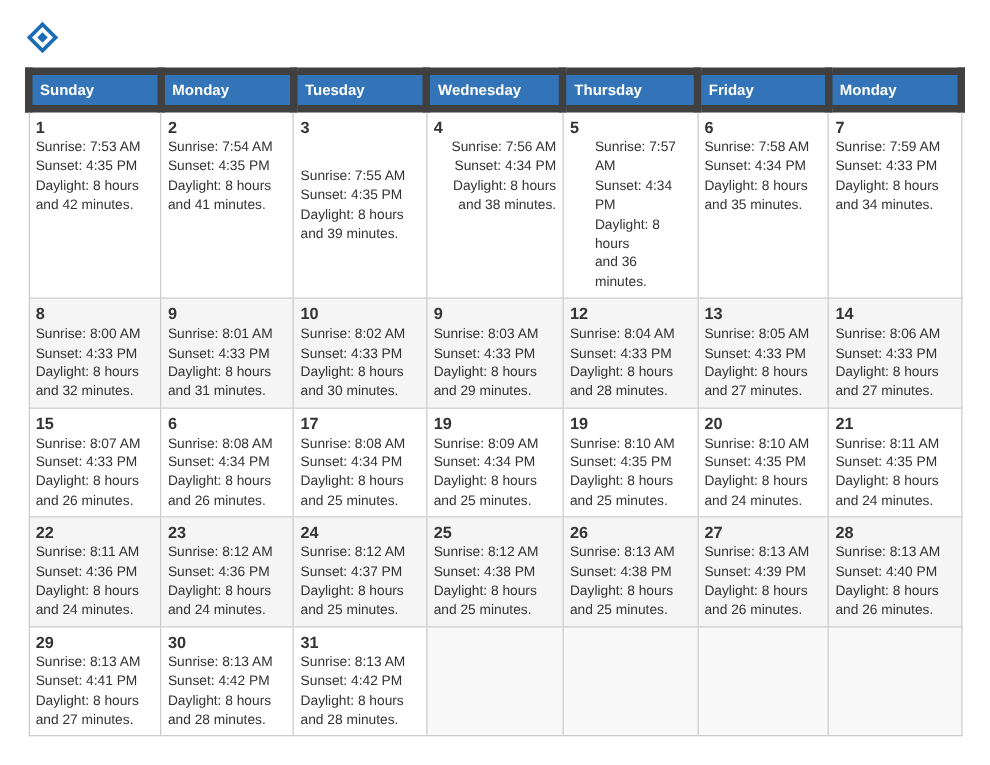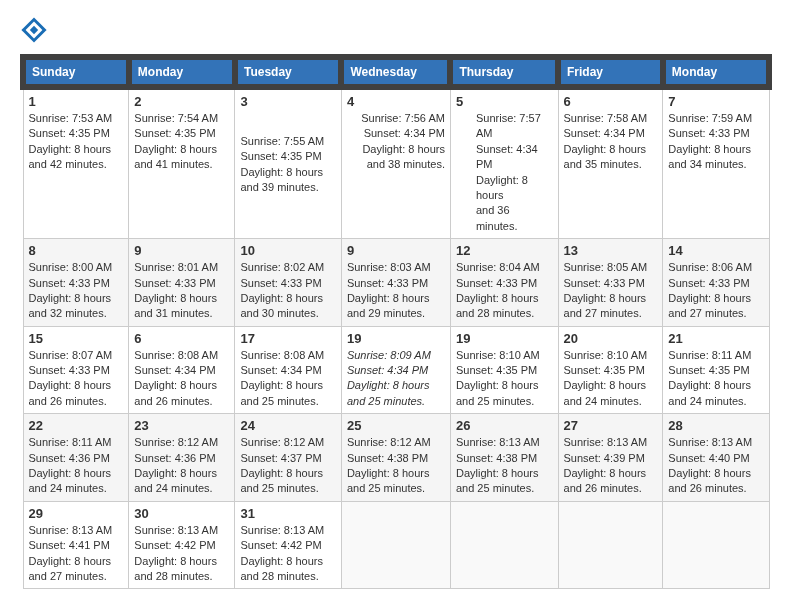--- a/index.html
+++ b/index.html
@@ -240,21 +240,21 @@
           </td>
           <td>
             <span class="day-num">17</span>
             <div class="day-info" style="white-space: pre-line;">Sunrise: 8:08 AM
 Sunset: 4:34 PM
 Daylight: 8 hours
 and 25 minutes.</div>
           </td>
           <td>
             <span class="day-num">19</span>
-            <div class="day-info" style="white-space: pre-line; font-style: italic;">Sunrise: 8:09 AM
+            <div class="day-info" style="white-space: pre-line;">Sunrise: 8:09 AM
 Sunset: 4:34 PM
 Daylight: 8 hours
 and 25 minutes.</div>
           </td>
           <td>
             <span class="day-num">19</span>
             <div class="day-info" style="white-space: pre-line;">Sunrise: 8:10 AM
 Sunset: 4:35 PM
 Daylight: 8 hours
 and 25 minutes.</div>

